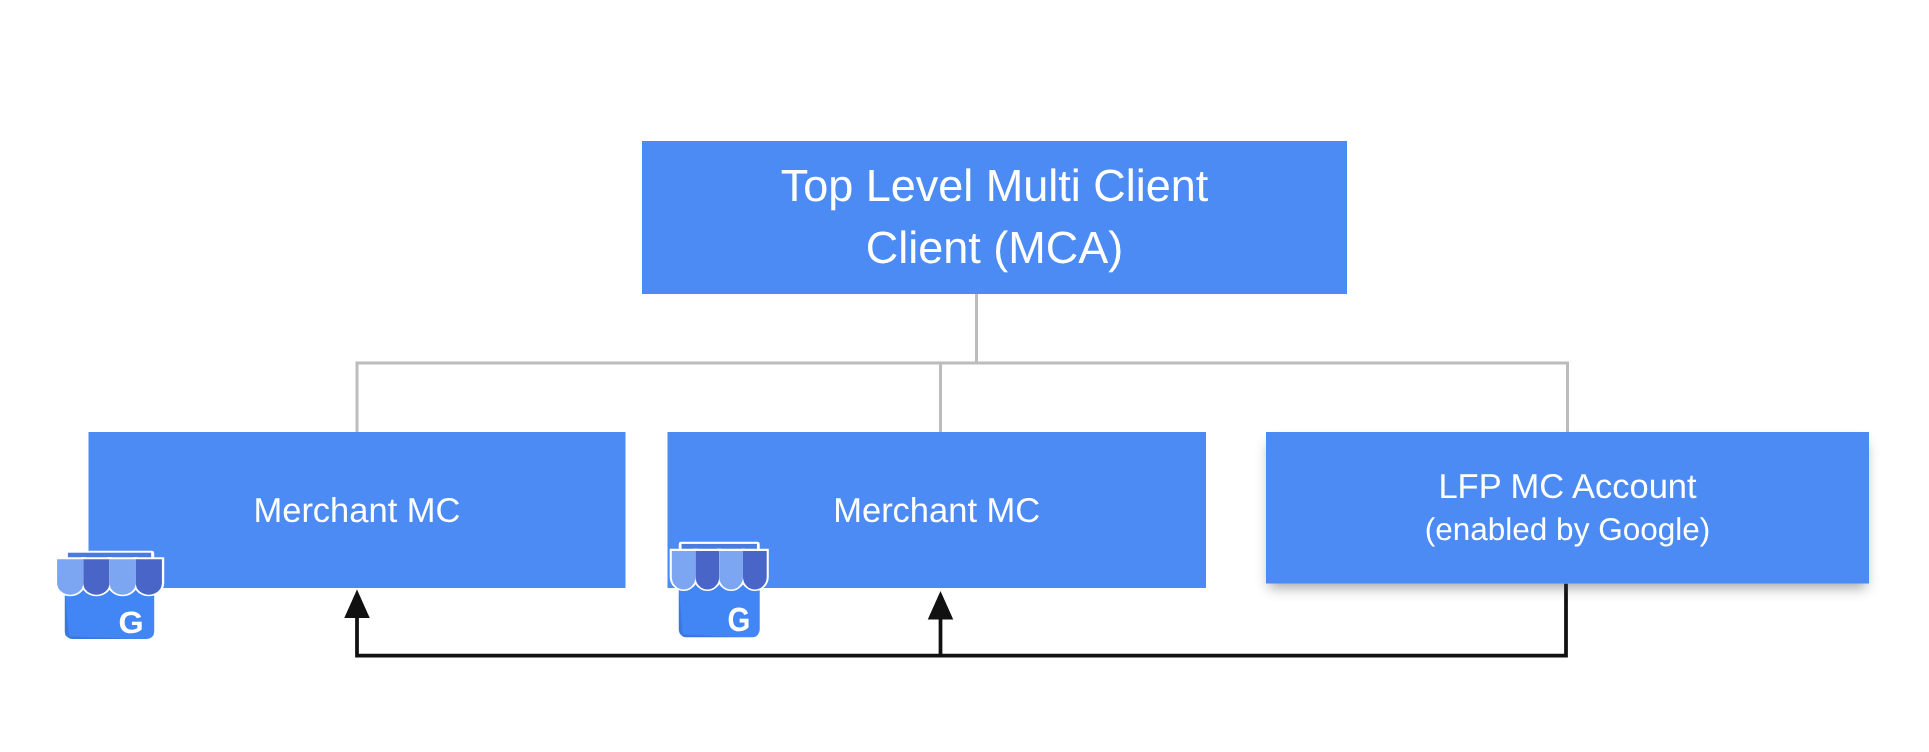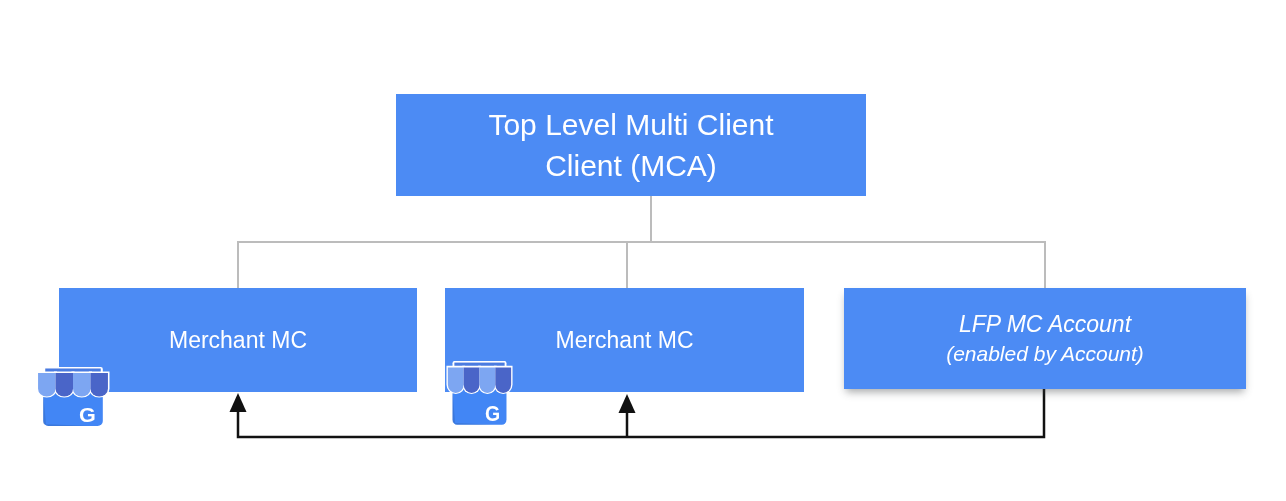--- a/index.html
+++ b/index.html
@@ -20,25 +20,25 @@
   .node {
     position: absolute;
     display: flex;
     flex-direction: column;
     align-items: center;
     justify-content: center;
     text-align: center;
     box-sizing: border-box;
   }
   .node .line { white-space: nowrap; }
-  .node-root  { left: 396px; top: 94px;  width: 470px; height: 102px; font-size: 30px; line-height: 41px; }
+  .node-root  { left: 428px; top: 94px;  width: 470px; height: 102px; font-size: 30px; line-height: 41px; }
   .node-sub1  { left: 59px;  top: 288px; width: 358px; height: 104px; font-size: 23px; line-height: 30px; }
   .node-sub2  { left: 445px; top: 288px; width: 359px; height: 104px; font-size: 23px; line-height: 30px; }
   .node-lfp   { left: 844px; top: 288px; width: 402px; height: 101px; font-size: 23px; line-height: 30px;
-                box-shadow: 0 5px 8px -2px rgba(60,64,67,0.45); font-style: italic; }
+                box-shadow: 0 5px 8px -2px rgba(60,64,67,0.45); }
   .node-lfp .line2 { font-size: 21px; }
   .gmb-icon { position: absolute; }
   .gmb-icon-1 { left: 36px;  top: 367px; width: 74px; height: 61px; }
   .gmb-icon-2 { left: 446px; top: 361px; width: 67px; height: 66px; }
   .gmb-letter { font-family: "Liberation Sans", sans-serif; font-weight: bold; }
 </style>
 </head>
 <body>
 
 <div class="canvas">
@@ -58,21 +58,21 @@
   <div class="node node-sub1" style="background: rgb(76, 139, 244); color: rgb(255, 255, 255);">
     <div class="line line1">Merchant MC</div>
   </div>
 
   <div class="node node-sub2" style="background: rgb(76, 139, 244); color: rgb(255, 255, 255);">
     <div class="line line1">Merchant MC</div>
   </div>
 
   <div class="node node-lfp" style="background: rgb(76, 139, 244); color: rgb(255, 255, 255);">
     <div class="line line1">LFP MC Account</div>
-    <div class="line line2">(enabled by Account)</div>
+    <div class="line line2">(enabled by Google)</div>
   </div>
 
   <svg class="gmb-icon gmb-icon-1" viewBox="0 0 72 62" preserveAspectRatio="none">
     <rect x="7" y="0" width="58" height="16" rx="2" fill="#ffffff"></rect>
     <rect x="9" y="1.5" width="54" height="13" fill="#4a7be0"></rect>
     <rect x="5" y="24" width="62" height="38" rx="6.5" fill="#ffffff"></rect>
     <rect x="7" y="26" width="58" height="34" rx="5" fill="#4286f5"></rect>
     <polygon points="7,28 7,58 52,60 10,60" opacity="0.10" fill="#000000"></polygon>
     <path d="M0.5,4.5 h20 v17.5 a10,9 0 0 1 -20,0 z" fill="#ffffff"></path>
     <path d="M17.5,4.5 h20 v17.5 a10,9 0 0 1 -20,0 z" fill="#ffffff"></path>

